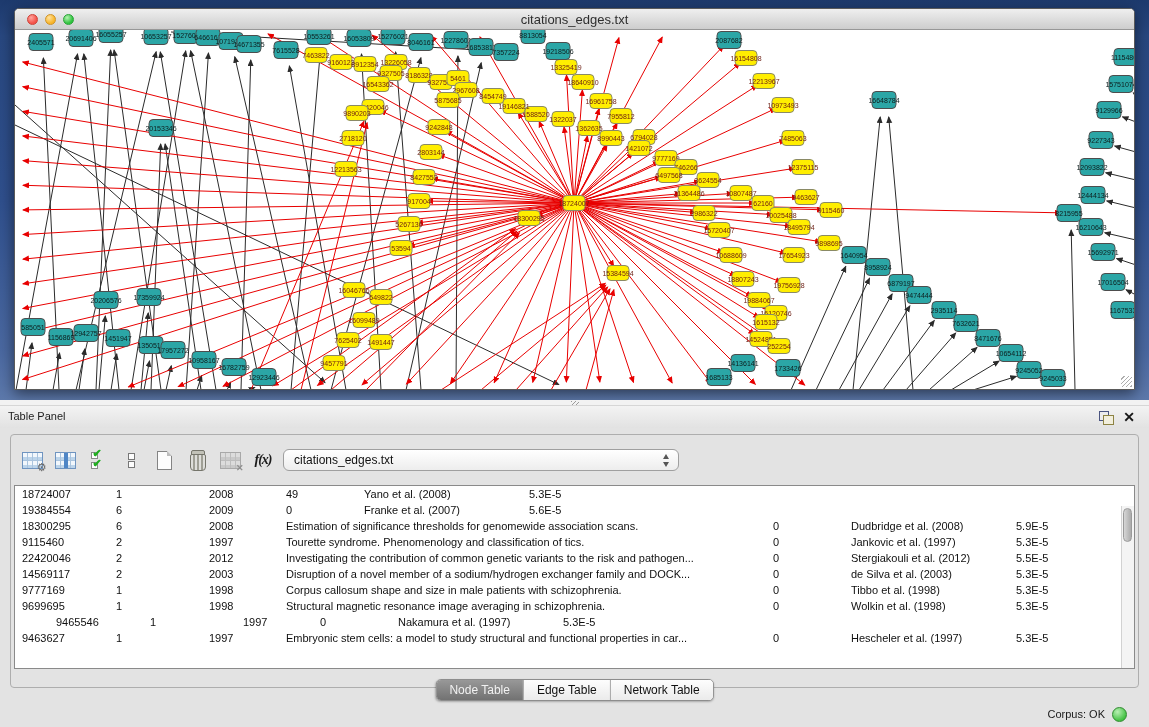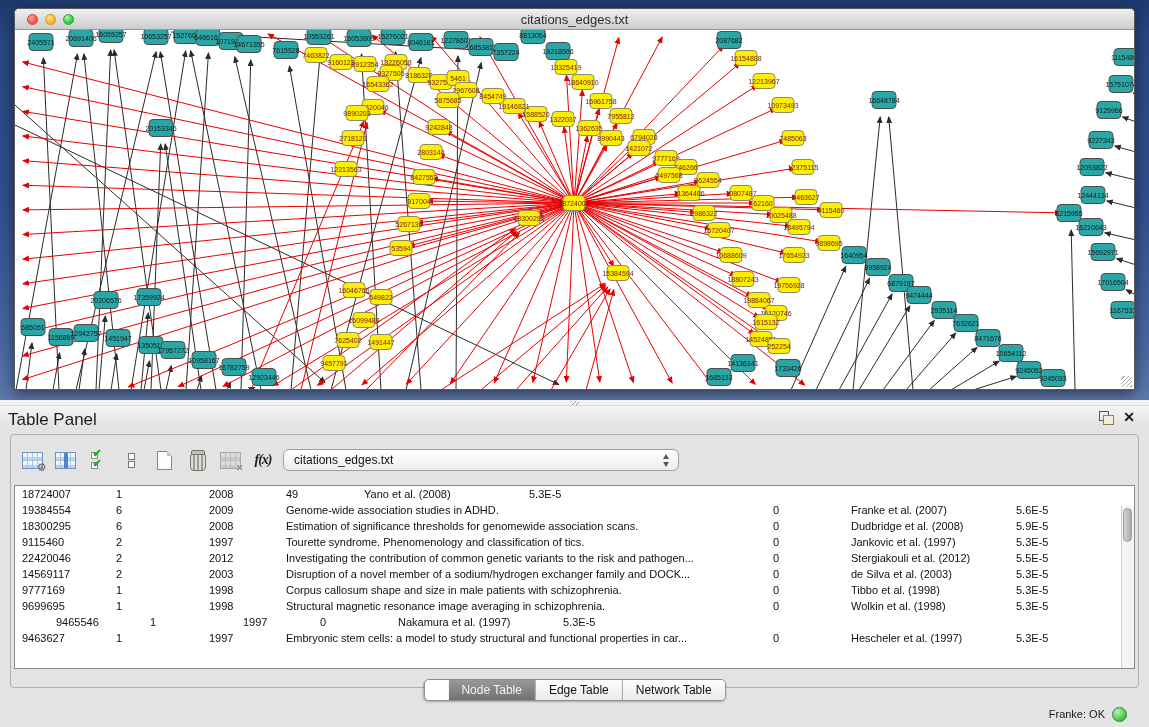--- a/index.html
+++ b/index.html
@@ -20,21 +20,21 @@
   .tl.r { left:12px; background:radial-gradient(circle at 35% 30%,#ffa59e,#f4534a 65%); border:1px solid #ce4238; }
   .tl.y { left:30px; background:radial-gradient(circle at 35% 30%,#ffe2a0,#f8b529 65%); border:1px solid #cf9327; }
   .tl.g { left:48px; background:radial-gradient(circle at 35% 30%,#b4f3b0,#2fc33f 65%); border:1px solid #29a337; }
   svg#net { display:block; width:1119px; height:359px; background:#fff; }
   .gresize { position:absolute; right:2px; bottom:2px; width:11px; height:11px;
     background:repeating-linear-gradient(135deg,transparent 0 2px,#9a9a9a 2px 3px); opacity:.8; }
 
   
   .panel { position:absolute; left:0; top:406px; width:1149px; height:321px; background:#e3e3e3; }
   .phead { position:absolute; left:0; top:0; width:100%; height:22px; background:linear-gradient(#f3f3f3,#e2e2e2); }
-  .ptitle { position:absolute; left:8px; top:4px; font-size:17px; color:#1d1d1d; }
+  .ptitle { position:absolute; left:8px; top:4px; font-size:11px; color:#1d1d1d; }
   .ic-float { position:absolute; right:40px; top:5px; width:10px; height:10px; border:1px solid #4a5480; background:#ececec; }
   .ic-float:after { content:""; position:absolute; left:3px; top:3px; width:9px; height:8px; border:1px solid #8d8343; background:#f2efdd; }
   .ic-close { position:absolute; right:14px; top:2px; font-size:14px; font-weight:bold; color:#161616; line-height:18px; }
 
   .cbox { position:absolute; left:10px; top:28px; width:1129px; height:254px; border:1px solid #aeaeae; border-radius:4px; }
 
   .tbar { position:absolute; left:10px; top:11px; height:28px; display:flex; align-items:center; gap:11px; }
   .ti { width:22px; height:24px; display:flex; align-items:center; justify-content:center; position:relative; }
   .ic-grid { width:21px; height:17px; border:1px solid #6f94c0; background:
       repeating-linear-gradient(90deg,transparent 0 4px,#aac4de 4px 5px),
@@ -70,21 +70,21 @@
   .thead { display:flex; height:20px; background:linear-gradient(#dcedf8,#c2def0); border-bottom:1px solid #7e99ac; }
   .th { border-right:1px solid #9db4c4; font-size:11px; text-align:center; line-height:19px; color:#101010; white-space:nowrap; overflow:hidden; flex-shrink:0; }
   .th .sortg { font-size:9px; color:#3c3c3c; margin-right:3px; }
   .tr { display:flex; height:16px; }
   .td { font-size:11px; line-height:16px; padding-left:7px; white-space:nowrap; overflow:hidden; color:#101010; flex-shrink:0; }
   .vsb { position:absolute; right:0; top:20px; bottom:0; width:13px; background:#f4f4f4; border-left:1px solid #d2d2d2; }
   .vsb .thumb { position:absolute; left:1px; top:2px; width:9px; height:34px; border-radius:5px; border:1px solid #9a9a9a;
       background:linear-gradient(90deg,#d6d6d6,#ababab); }
 
   .tabs { position:absolute; left:50%; transform:translateX(-50%); top:244px; display:flex; border:1px solid #8d8d8d;
-      border-radius:5px; overflow:hidden; box-shadow:0 1px 2px rgba(0,0,0,.25); background:#fff;padding-left:24px; }
+      border-radius:5px; overflow:hidden; box-shadow:0 1px 2px rgba(0,0,0,.25); background:#fff; }
   .tab { font-size:12px; height:20px; line-height:20px; padding:0 13px; background:linear-gradient(#fdfdfd,#ebebeb);
       color:#111; border-right:1px solid #9f9f9f; }
   .tab:last-child { border-right:none; }
   .tab.active { background:linear-gradient(#989898,#727272); color:#f2f2f2; }
 
   .sbar { position:absolute; left:0; bottom:0; width:100%; height:27px; }
   .mem { position:absolute; right:44px; bottom:7px; font-size:11px; color:#1a1a1a; }
   .memdot { position:absolute; right:22px; bottom:5px; width:15px; height:15px; border-radius:50%;
       background:radial-gradient(circle at 35% 30%,#b9f0b4,#45c245 70%); border:1px solid #2e8b2e; }
 </style>
@@ -584,21 +584,20 @@
             <div class="td" style="width: 93px;">1</div>
             <div class="td" style="width: 77px;">2008</div>
             <div class="td" style="width: 78px;">49</div>
             <div class="td" style="width: 165px;">Yano et al. (2008)</div>
             <div class="td" style="width: 112px;">5.3E-5</div>
           </div>
           <div class="tr">
             <div class="td" style="width: 94px;">19384554</div>
             <div class="td" style="width: 93px;">6</div>
             <div class="td" style="width: 77px;">2009</div>
-            <div class="td" style="width: 487px;">Genome-wide association studies in ADHD.</div>
             <div class="td" style="width: 78px;">0</div>
             <div class="td" style="width: 165px;">Franke et al. (2007)</div>
             <div class="td" style="width: 112px;">5.6E-5</div>
           </div>
           <div class="tr">
             <div class="td" style="width: 94px;">18300295</div>
             <div class="td" style="width: 93px;">6</div>
             <div class="td" style="width: 77px;">2008</div>
             <div class="td" style="width: 487px;">Estimation of significance thresholds for genomewide association scans.</div>
             <div class="td" style="width: 78px;">0</div>
@@ -674,16 +673,16 @@
     </div>
 
     <div class="tabs">
       <span class="tab active">Node Table</span>
       <span class="tab">Edge Table</span>
       <span class="tab">Network Table</span>
     </div>
   </div>
 
   <div class="sbar">
-    <span class="mem">Franke: OK</span>
+    <span class="mem">Corpus: OK</span>
     <span class="memdot"></span>
   </div>
 </div>
 
 </body></html>

